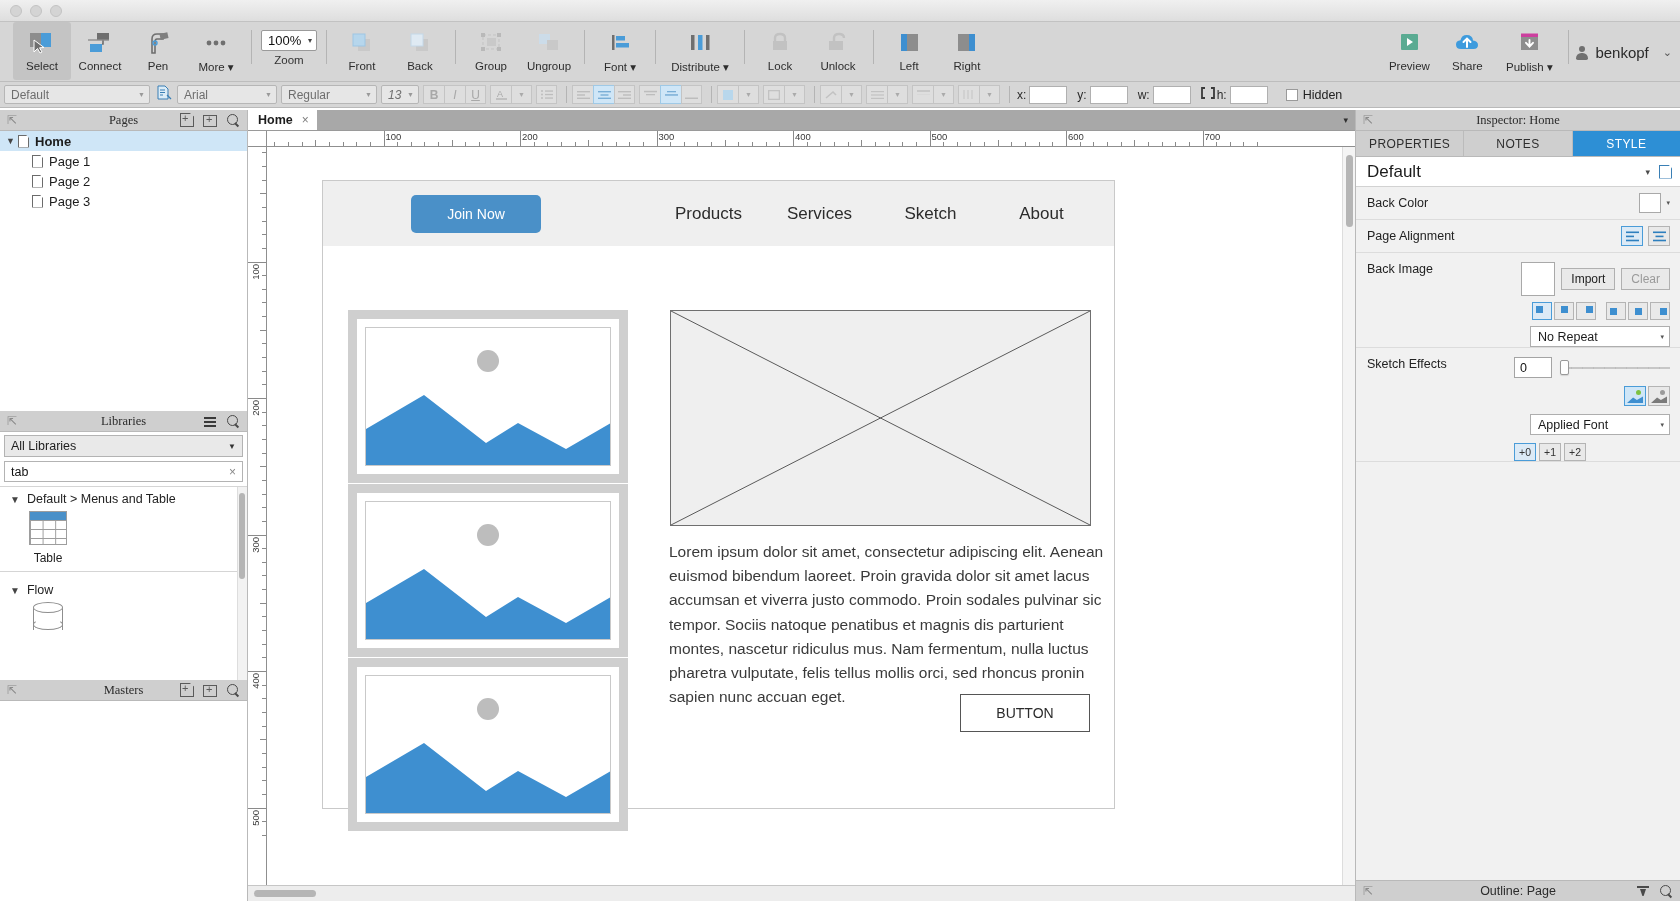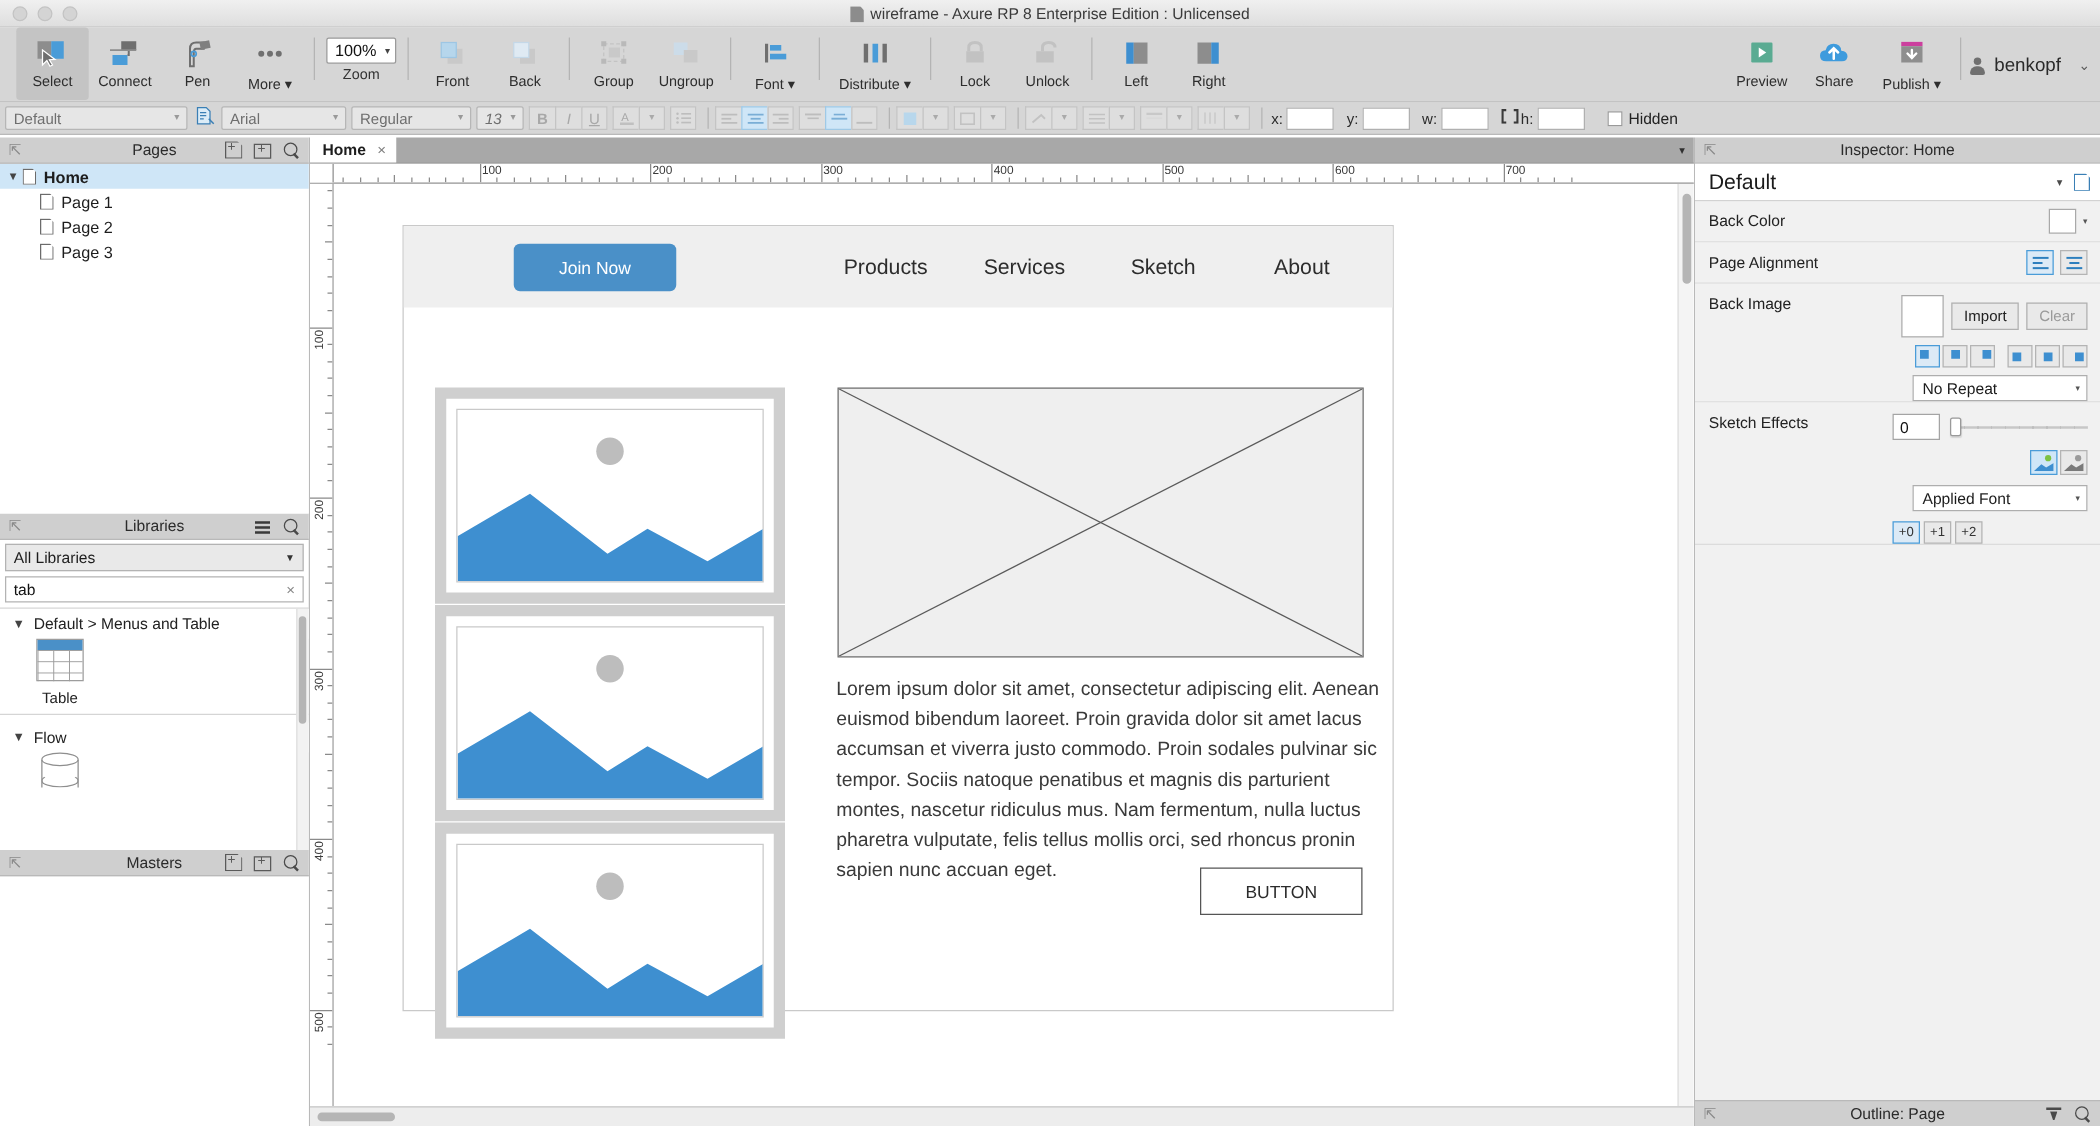--- a/index.html
+++ b/index.html
@@ -128,21 +128,21 @@
 
   
   .body { position:absolute; top:110px; left:0; right:0; bottom:0; display:flex; }
 
   
   .leftcol { width:248px; border-right:1px solid #b9b9b9; display:flex; flex-direction:column; background:#fff;}
   .panelhdr {
     height:21px; background:#cfcfcf; border-bottom:1px solid #b9b9b9;
     display:flex; align-items:center; position:relative; font-size:12.5px; color:#2b2b2b;
   }
-  .panelhdr .ttl { position:absolute; left:0; right:0; text-align:center; }
+  .panelhdr .ttl { position:absolute; left:0; right:0; text-align:center;font-family:Liberation Serif, serif; }
   .panelhdr .lefticon { margin-left:7px; z-index:1; color:#8a8a8a; font-size:12px;}
   .panelhdr .icons { margin-left:auto; margin-right:7px; display:flex; gap:9px; z-index:1;}
   .pico { width:14px;height:14px; position:relative; }
   .pico.page::before{content:'';position:absolute;inset:0;border:1px solid #5a5a5a;
     clip-path: polygon(0 0, 70% 0, 100% 25%, 100% 100%, 0 100%); }
   .pico.page::after{content:'+';position:absolute;left:2px;top:-1px;font-size:11px;color:#5a5a5a;}
   .pico.folder::before{content:'';position:absolute;left:0;top:2px;right:0;bottom:0;border:1px solid #5a5a5a;}
   .pico.folder::after{content:'+';position:absolute;left:3px;top:0px;font-size:11px;color:#5a5a5a;}
   .pico.search::before{content:'';position:absolute;left:1px;top:1px;width:9px;height:9px;
     border:1.6px solid #4a4a4a;border-radius:50%;}
@@ -354,24 +354,20 @@
 </head>
 <body>
 
 <div class="app">
 
   <div class="titlebar">
     <div class="traffic">
       <span class="dot"></span>
       <span class="dot"></span>
       <span class="dot"></span>
-    </div>
-    <div class="title-text">
-      <span class="doc-ico"></span>
-      <span>wireframe - Axure RP 8 Enterprise Edition : Unlicensed</span>
     </div>
   </div>
 
   <div class="toolbar">
     <div class="tsep" style="visibility:hidden;"></div>
 
     <div class="tbtn active">
       <span class="glyph">
         <svg width="30" height="26" viewBox="0 0 30 26">
           <rect x="3" y="2" width="11" height="14" fill="#8d8d8d"></rect>
@@ -1074,20 +1070,25 @@
         <div class="hscroll"></div>
       </div>
     </div>
 
     <div class="rightcol">
       <div class="panelhdr">
         <span class="lefticon">⇱</span>
         <span class="ttl">Inspector: Home</span>
       </div>
 
+      <div class="insp-tabs">
+        <div class="insp-tab">PROPERTIES</div>
+        <div class="insp-tab">NOTES</div>
+        <div class="insp-tab sel">STYLE</div>
+      </div>
 
       <div class="insp-title">
         <span class="t">Default</span>
         <span class="r">
           <span class="car">▾</span>
           <span class="sheet"></span>
         </span>
       </div>
 
       <div class="prow-i">

